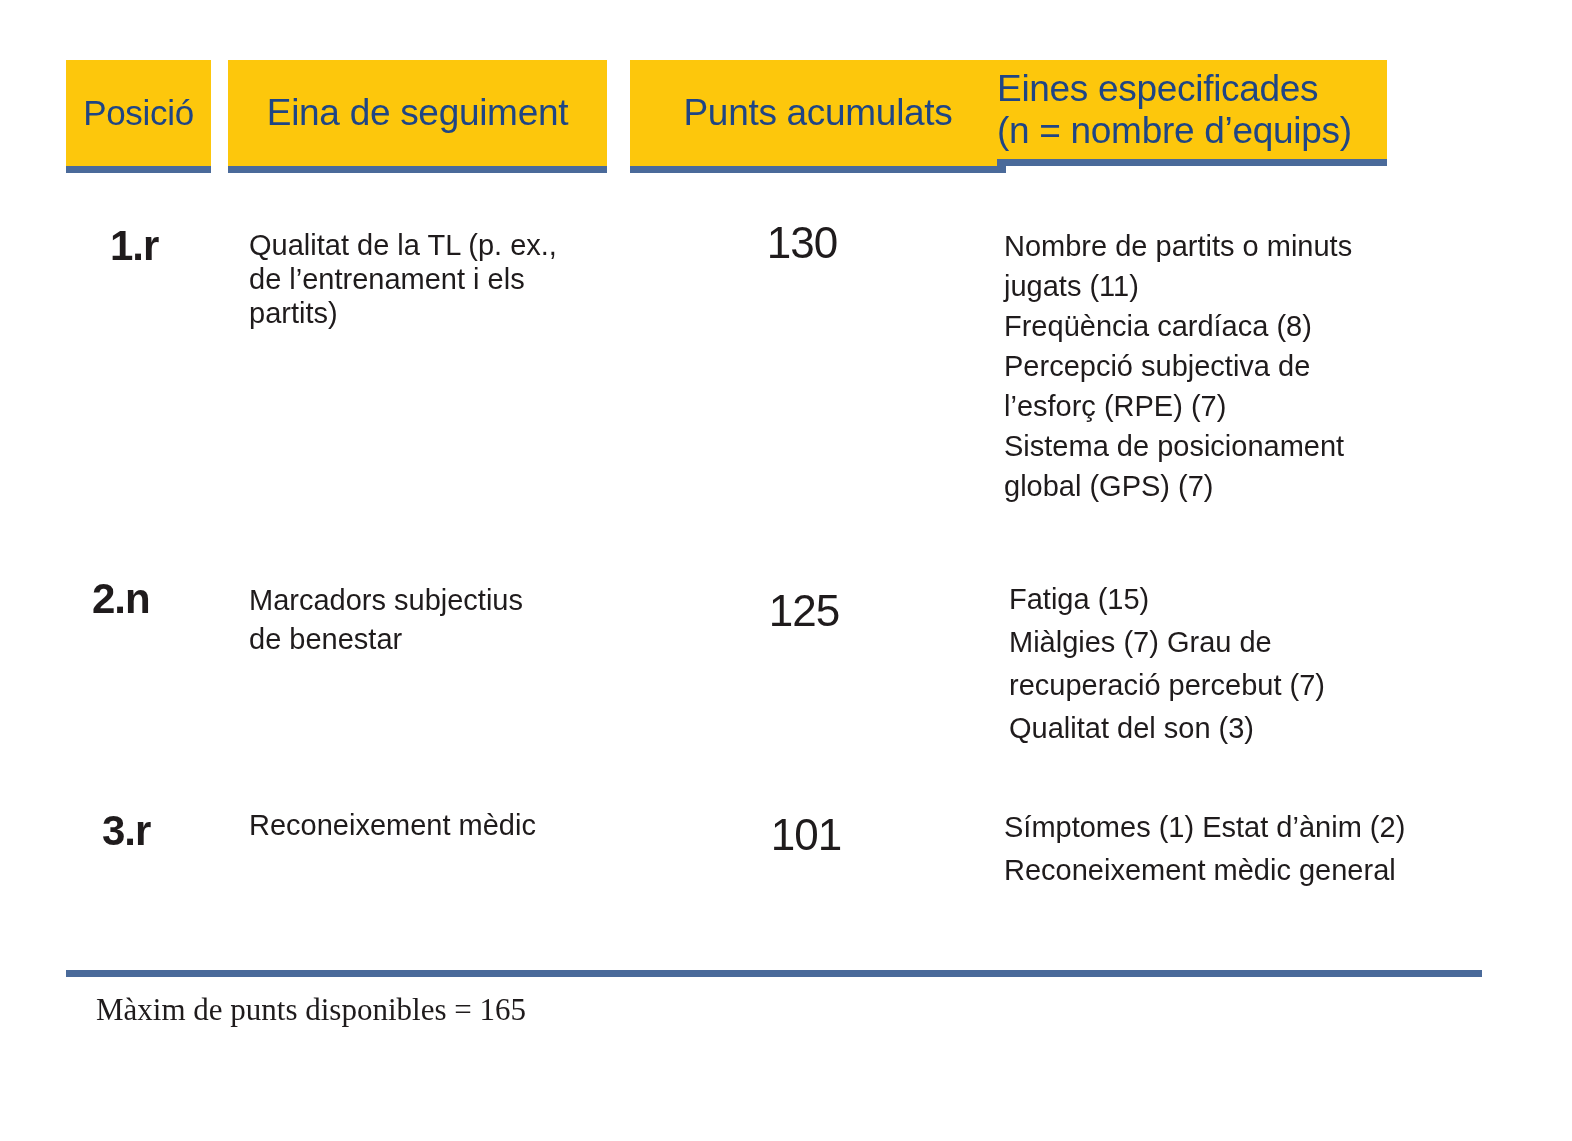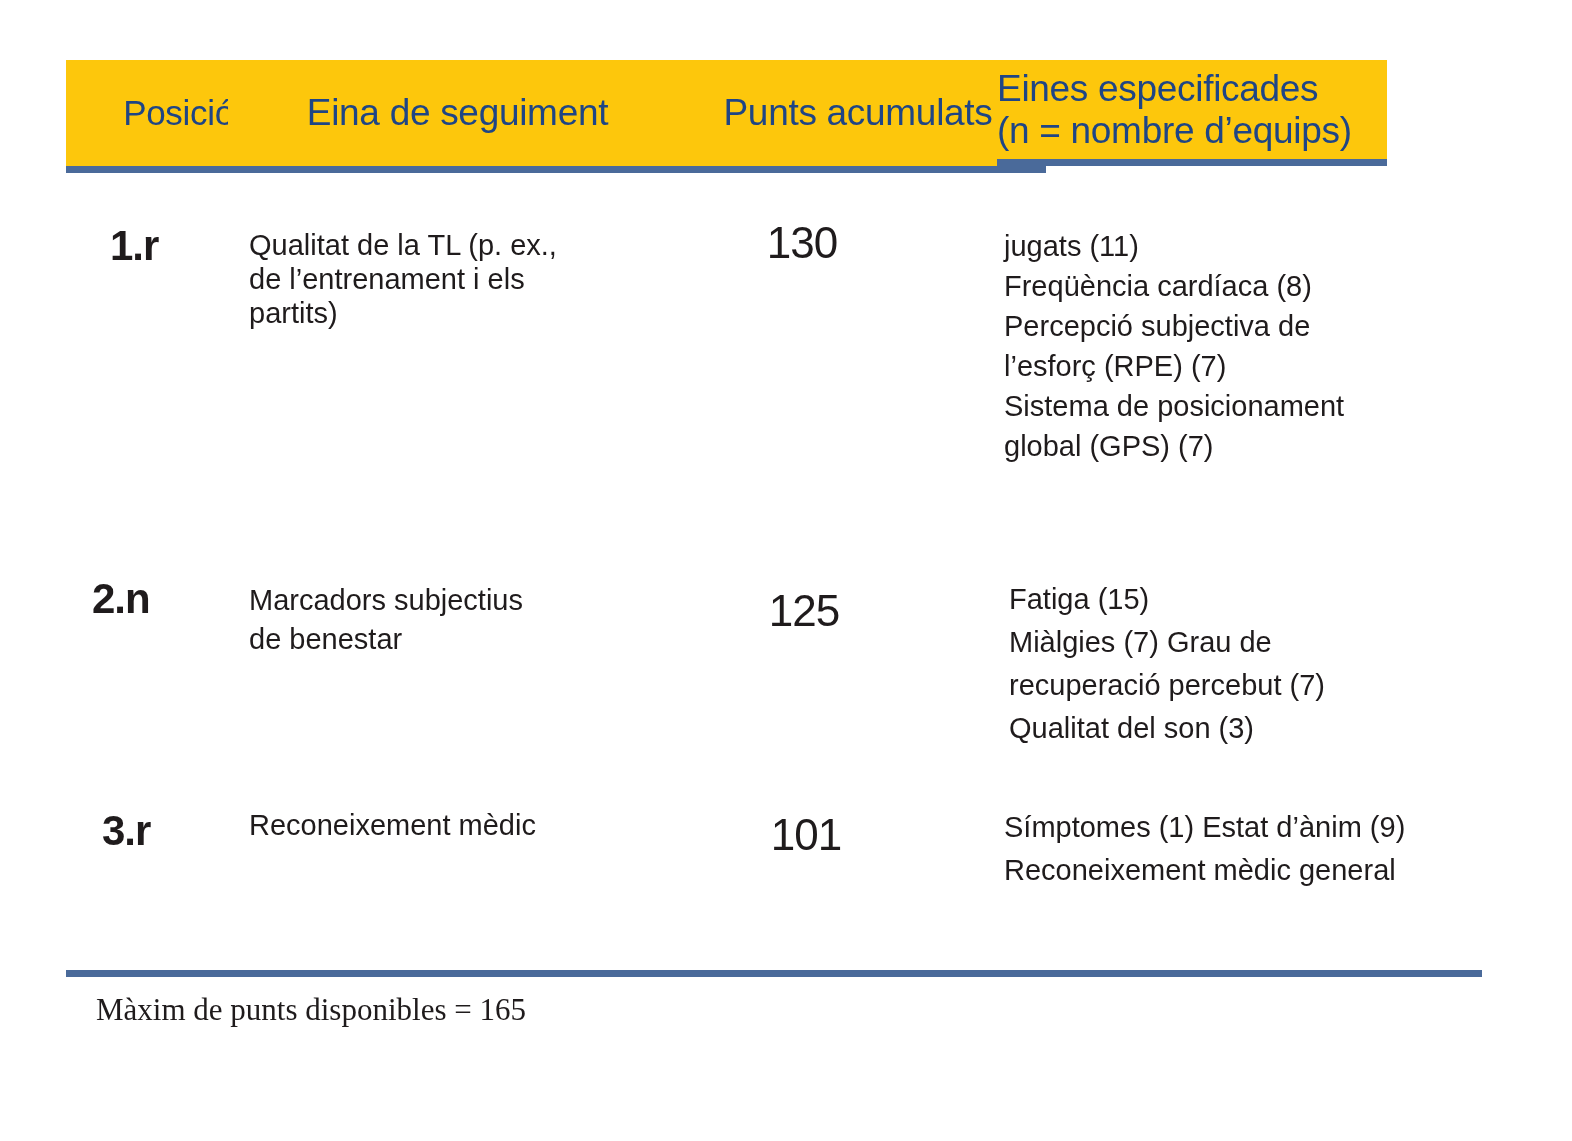--- a/index.html
+++ b/index.html
@@ -21,21 +21,20 @@
       height: 106px;
       background: #fdc70c;
       border-bottom: 7px solid #4a6a9a;
       box-sizing: content-box;
       display: flex;
       align-items: center;
       color: #1f4585;
       font-size: 37px;
       line-height: 42px;
       letter-spacing: -0.3px;
-      padding-left: 40px;
     }
     .hdr span { display: block; }
     #h-pos  { left: 66px;  width: 145px; justify-content: center; font-size: 35px; }
     #h-tool { left: 228px; width: 379px; justify-content: center; }
     #h-pts  { left: 630px; width: 376px; justify-content: center; }
     #h-spec { left: 997px; width: 390px; padding-left: 0; box-sizing: border-box; align-items: flex-start; flex-direction: column; justify-content: center; line-height: 42px; }
 
     .cell { position: absolute; }
     .rank {
       font-size: 42px;
@@ -99,20 +98,21 @@
 </div>
 
 <div class="cell rank" style="left:110px; top:222px;text-align:center;">1.r</div>
 <div class="cell tool" style="left:249px; top:228px;">
   <div>Qualitat de la TL (p. ex.,</div>
   <div>de l’entrenament i els</div>
   <div>partits)</div>
 </div>
 <div class="cell pts" style="left:742px; top:218px;">130</div>
 <div class="cell spec" style="left:1004px; top:226px;">
+  <div>Nombre de partits o minuts</div>
   <div>jugats (11)</div>
   <div>Freqüència cardíaca (8)</div>
   <div>Percepció subjectiva de</div>
   <div>l’esforç (RPE) (7)</div>
   <div>Sistema de posicionament</div>
   <div>global (GPS) (7)</div>
 </div>
 
 <div class="cell rank" style="left:92px; top:575px;">2.n</div>
 <div class="cell tool" style="left:249px; top:581px; line-height:39px;">
@@ -126,18 +126,18 @@
   <div>recuperació percebut (7)</div>
   <div>Qualitat del son (3)</div>
 </div>
 
 <div class="cell rank" style="left:102px; top:807px;">3.r</div>
 <div class="cell tool" style="left:249px; top:808px;">
   <div>Reconeixement mèdic</div>
 </div>
 <div class="cell pts" style="left:746px; top:810px;">101</div>
 <div class="cell spec" style="left:1004px; top:806px; line-height:43px;">
-  <div>Símptomes (1) Estat d’ànim (9)</div>
+  <div>Símptomes (1) Estat d’ànim (2)</div>
   <div>Reconeixement mèdic general</div>
 </div>
 
 <div id="footer-rule"></div>
 <div id="footer-note">Màxim de punts disponibles = 165</div>
 
 </body></html>

